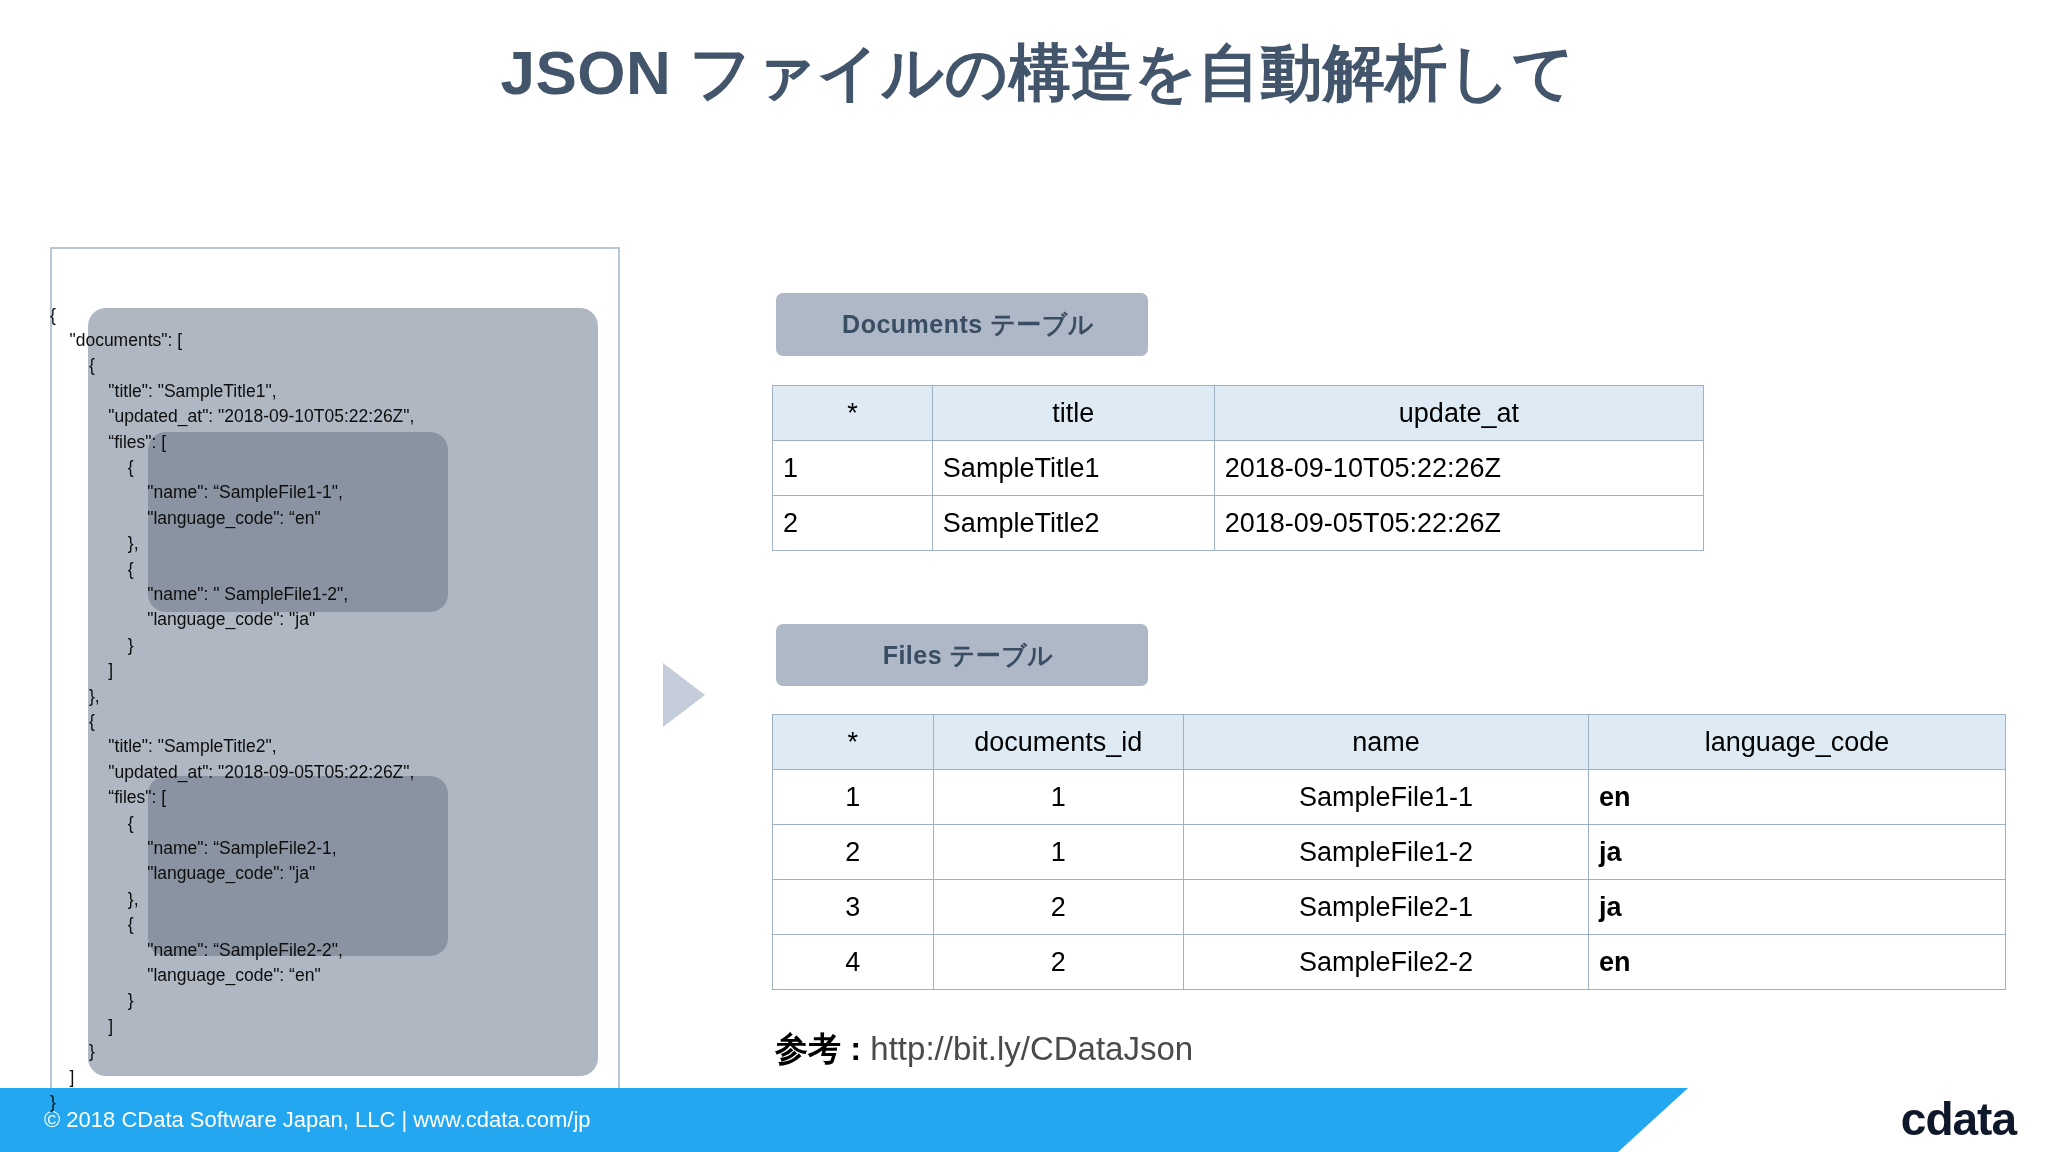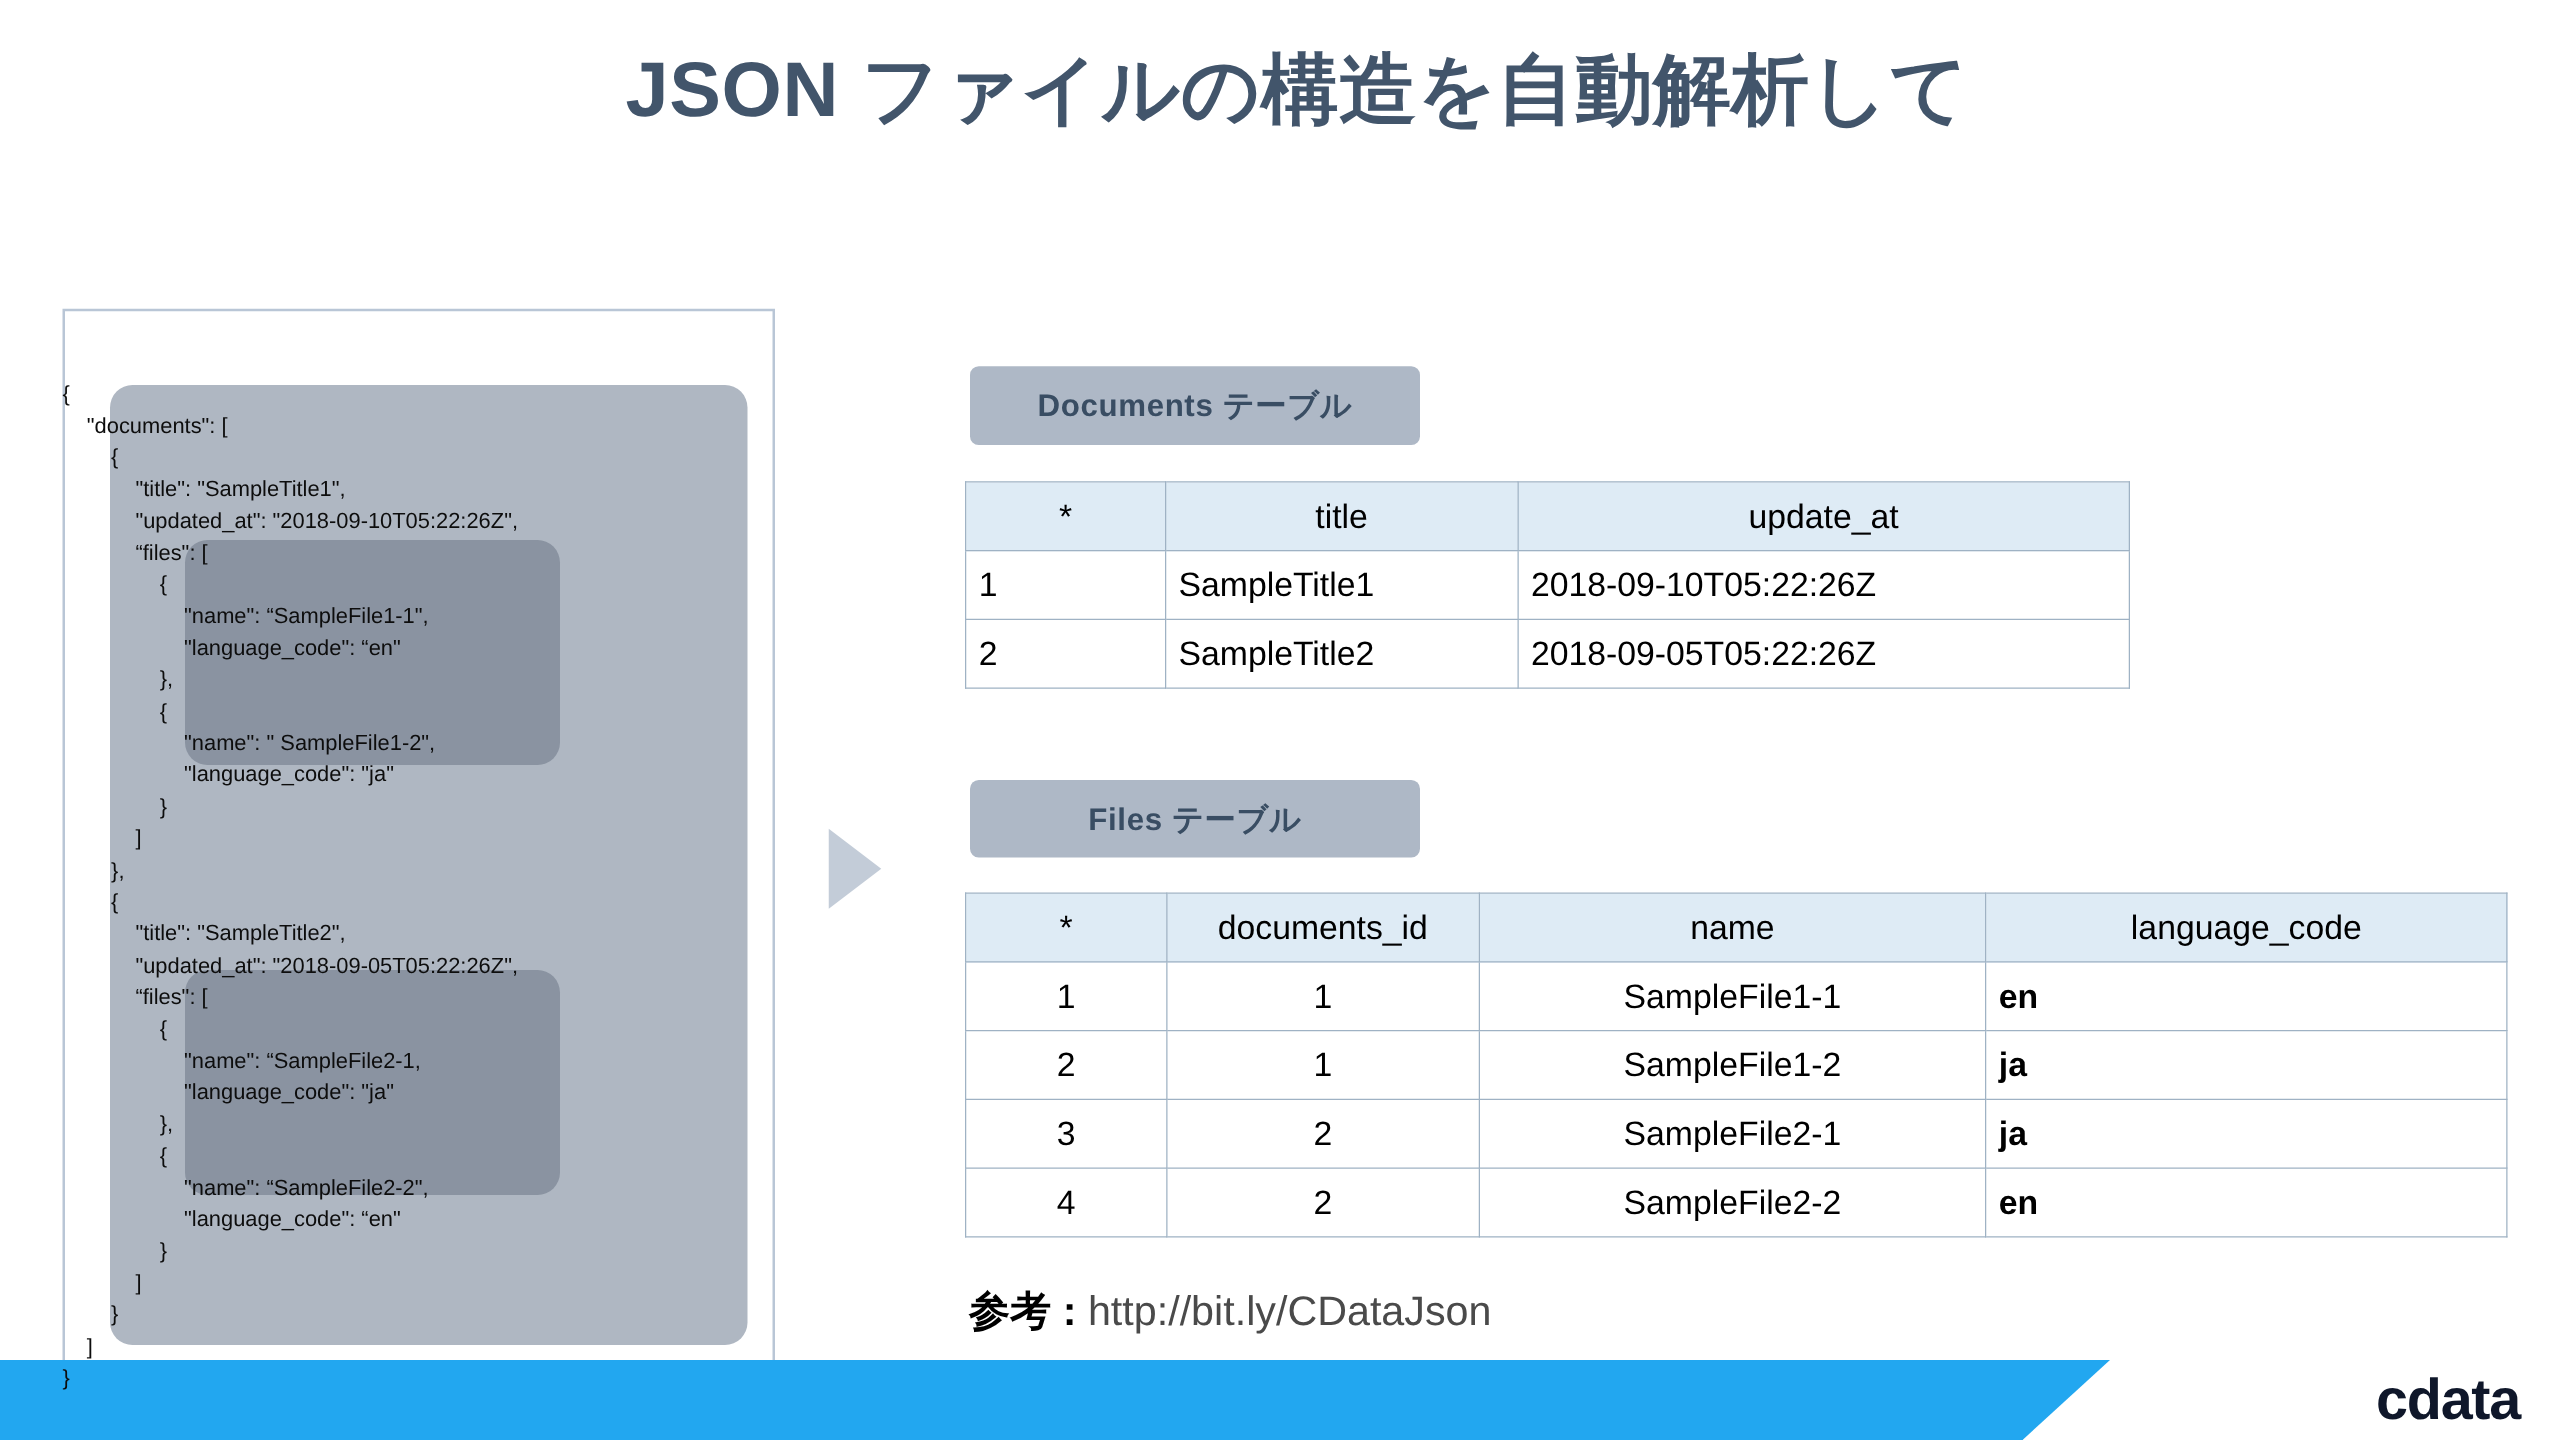--- a/index.html
+++ b/index.html
@@ -84,20 +84,21 @@
     position: absolute;
     background: #aeb8c6;
     border-radius: 7px;
     color: #394d63;
     font-size: 25px;
     font-weight: bold;
     display: flex;
     align-items: center;
     justify-content: center;
     letter-spacing: 0.5px;
+    padding-left: 12px;
   }
   #label-documents { left: 776px; top: 293px; width: 360px; height: 63px; }
   #label-files     { left: 776px; top: 624px; width: 360px; height: 62px; }
 
   
   table.rel {
     position: absolute;
     border-collapse: collapse;
     font-size: 27px;
     color: #000000;
@@ -289,15 +290,16 @@
     </tr>
   </tbody>
 </table>
 
 <div id="reference-line">
   <span id="reference-label">参考 :</span>
   <span id="reference-url">http://bit.ly/CDataJson</span>
 </div>
 
 <div id="footer-bar">
+  <div id="footer-text">© 2018 CData Software Japan, LLC |  www.cdata.com/jp</div>
   <div id="footer-chevron"></div>
 </div>
 <div id="brand-logo">cdata</div>
 
 </body></html>

